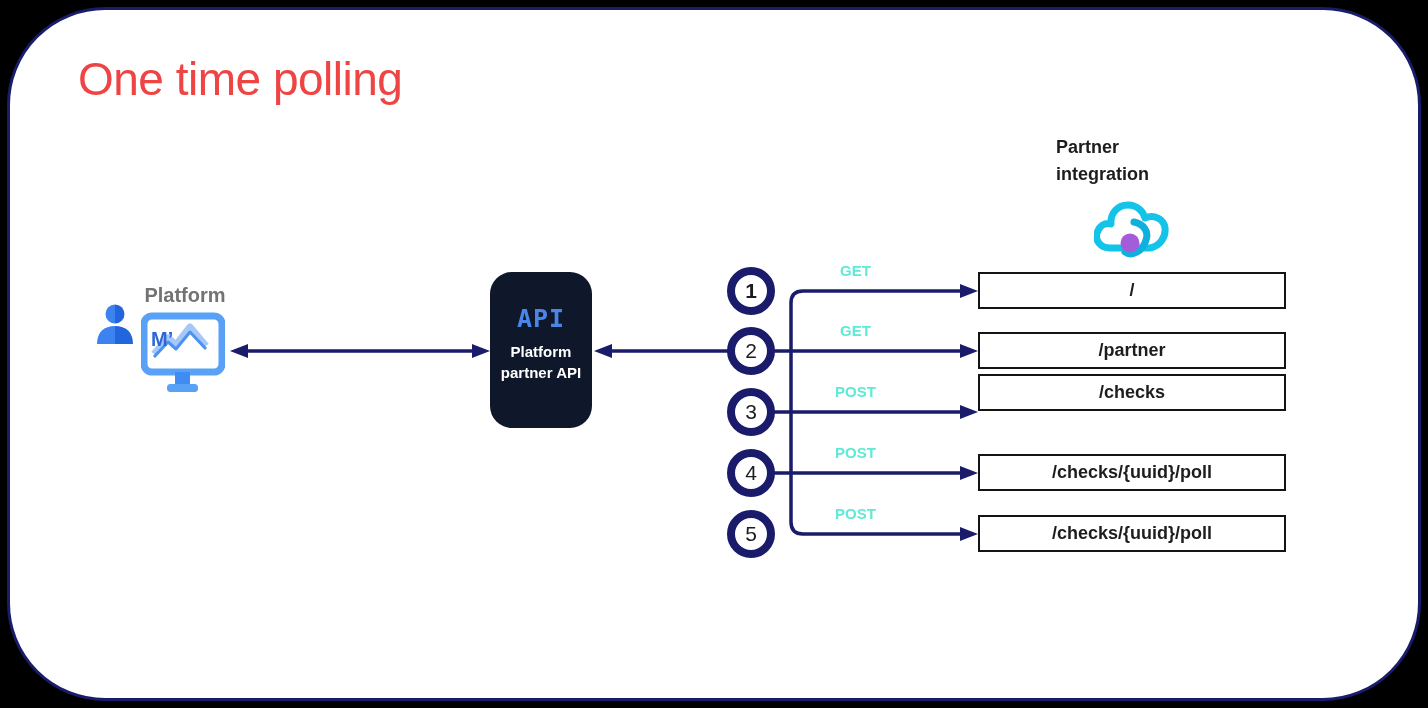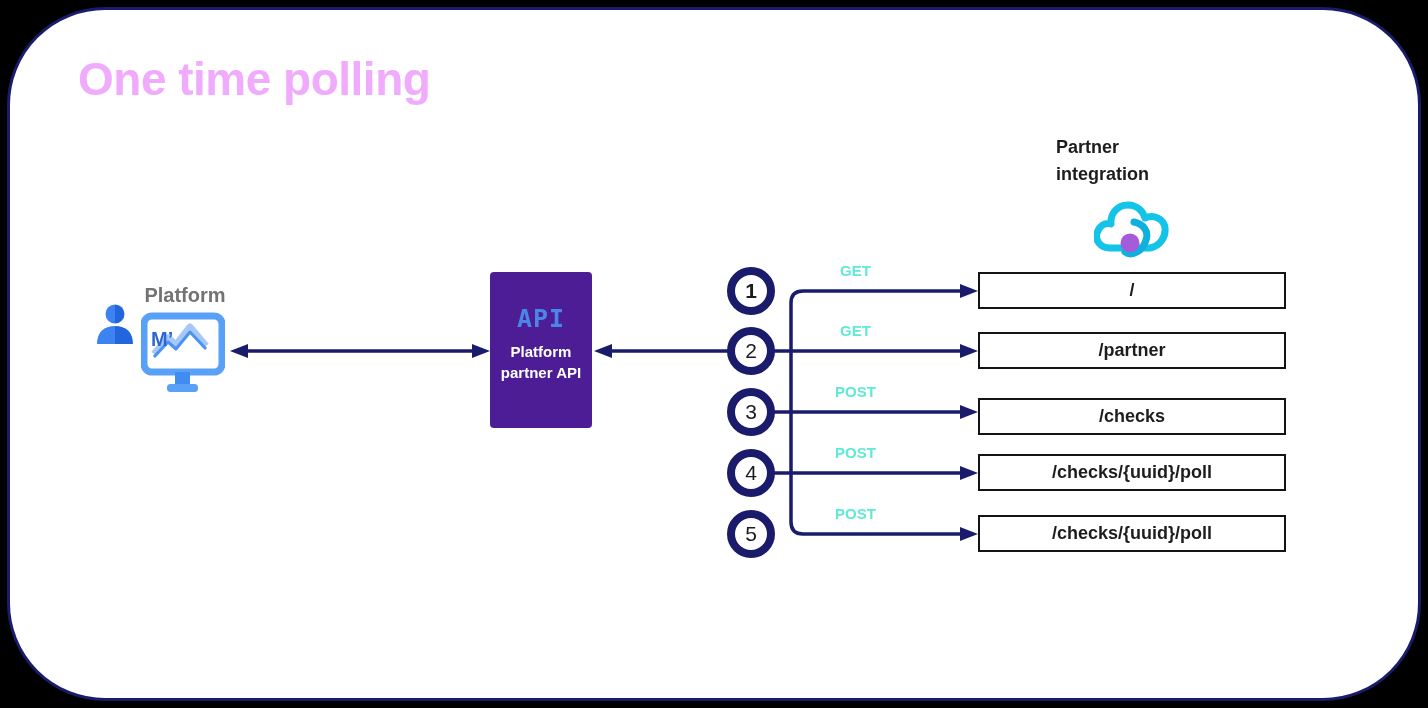--- a/index.html
+++ b/index.html
@@ -2,42 +2,42 @@
 <html><head>
 <meta charset="utf-8">
 <style>
   html,body{margin:0;padding:0;width:1428px;height:708px;overflow:hidden;background:#000;
     font-family:"Liberation Sans","DejaVu Sans",sans-serif;}
   .stage{position:relative;width:1428px;height:708px;}
   .canvas{position:absolute;left:7px;top:7px;width:1414px;height:694px;box-sizing:border-box;
     background:#fff;border:3px solid #1a1c6b;border-radius:98px;z-index:0;}
   .wires{position:absolute;left:0;top:0;width:1428px;height:708px;z-index:1;}
   .abs{position:absolute;z-index:2;}
-  .title{left:78px;top:52px;font-size:46px;font-weight:bold;color:#f0abfc;letter-spacing:-.5px;}
+  .title{left:78px;top:52px;font-size:46px;font-weight:normal;color:#ef4444;letter-spacing:-.5px;}
   .platform-label{left:125px;top:284px;width:120px;text-align:center;font-size:20px;font-weight:bold;color:#737373;}
   .person{left:96px;top:304px;}
   .monitor{left:141px;top:312px;}
-  .api-box{left:490px;top:272px;width:102px;height:156px;box-sizing:border-box;background:#4c1d95;
-    border-radius:4px;text-align:center;}
+  .api-box{left:490px;top:272px;width:102px;height:156px;box-sizing:border-box;background:#0f172a;
+    border-radius:22px;text-align:center;}
   .api-logo{margin-top:32px;font-family:"DejaVu Sans Mono","Liberation Mono",monospace;
     font-size:25px;font-weight:bold;color:#4a86e8;letter-spacing:1px;}
   .api-label{margin-top:8px;padding:0 10px;font-size:15px;font-weight:bold;color:#fff;line-height:21px;}
   .partner-label{left:1056px;top:134px;width:150px;font-size:18px;font-weight:bold;
     color:#1d1d1d;line-height:27px;}
   .cloud{left:1094px;top:196px;}
   .circle{width:48px;height:48px;box-sizing:border-box;border:8px solid #1a1c6b;border-radius:50%;
     background:#fff;display:flex;align-items:center;justify-content:center;left:727px;}
   .circle span{font-size:21px;color:#1c1c1c;}
   .row1 .circle span{font-weight:bold;}
   .method{left:798px;width:115px;text-align:center;font-size:15px;font-weight:bold;color:#5eead4;}
   .endpoint{left:978px;width:308px;height:37px;box-sizing:border-box;border:2px solid #141414;background:#fff;
     display:flex;align-items:center;justify-content:center;font-size:18px;font-weight:bold;color:#1d1d1d;}
   .row1 .circle{top:267px}.row1 .method{top:262px}.row1 .endpoint{top:272px}
   .row2 .circle{top:327px}.row2 .method{top:322px}.row2 .endpoint{top:332px}
-  .row3 .circle{top:388px}.row3 .method{top:383px}.row3 .endpoint{top:398px}
+  .row3 .circle{top:388px}.row3 .method{top:383px}.row3 .endpoint{top:374px}
   .row4 .circle{top:449px}.row4 .method{top:444px}.row4 .endpoint{top:454px}
   .row5 .circle{top:510px}.row5 .method{top:505px}.row5 .endpoint{top:515px}
 </style>
 </head>
 <body>
 
 <div class="stage">
 
   <div class="canvas"></div>
 

